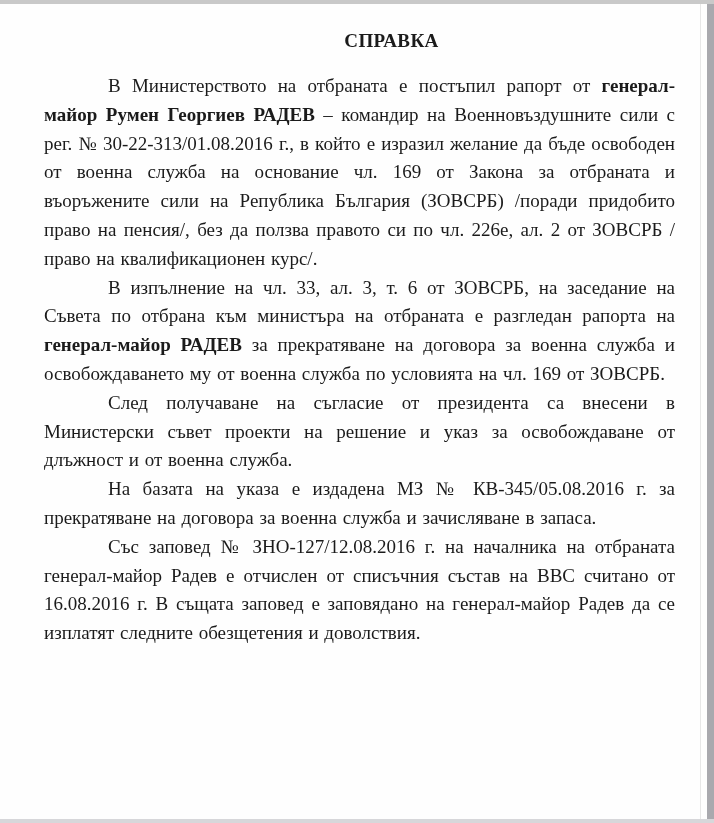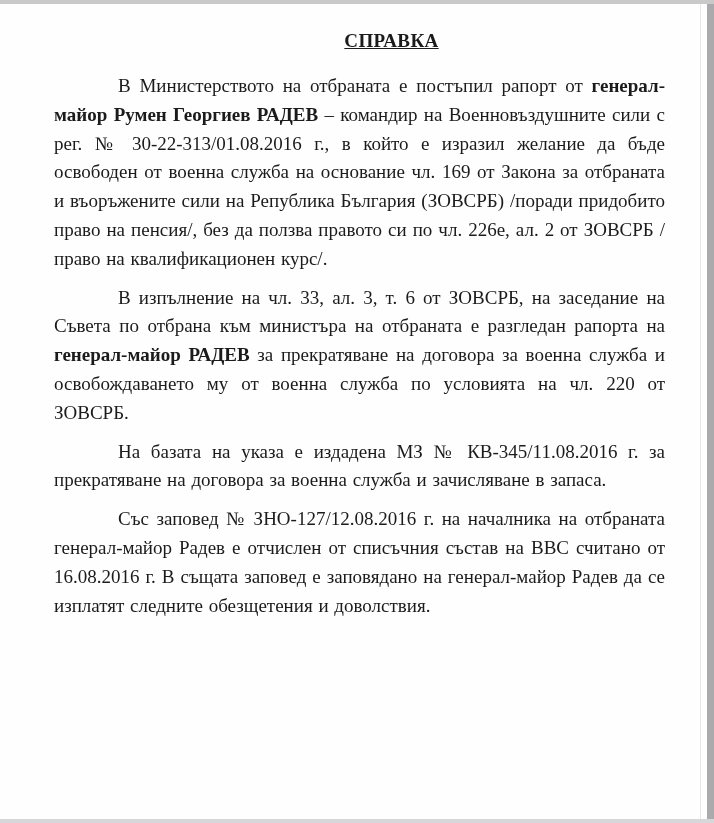--- a/index.html
+++ b/index.html
@@ -54,24 +54,23 @@
     color: var(--text, #1b1b1b);
     font-size: 19px;
   }
   .title {
     font-weight: bold;
     text-align: center;
     text-indent: 64px;   
     line-height: 29px;
     margin: 26px 0 17px 0;
     letter-spacing: 0.4px;
-    text-decoration: underline;
   }
   .para {
-    margin: 10px;
+    margin: 0;
     text-indent: 64px;
     text-align: justify;
     line-height: 28.8px;
     word-spacing: 1px;
   }
   .bold {
     font-weight: bold;
   }
 </style>
 </head>
@@ -80,18 +79,19 @@
 <div class="screen">
   <div class="edge-top"></div>
   <div class="inner-line"></div>
   <div class="scroll-strip"></div>
   <div class="edge-bottom"></div>
 
   <div class="content">
     <div class="title">СПРАВКА</div>
     <div id="paragraphs">
         <p class="para"><span class="">В Министерството на отбраната е постъпил рапорт от </span><span class="bold">генерал-майор Румен Георгиев РАДЕВ</span><span class=""> – командир на Военновъздушните сили с рег. № 30-22-313/01.08.2016 г., в който е изразил желание да бъде освободен от военна служба на основание чл. 169 от Закона за отбраната и въоръжените сили на Република България (ЗОВСРБ) /поради придобито право на пенсия/, без да ползва правото си по чл. 226е, ал. 2 от ЗОВСРБ /право на квалификационен курс/.</span></p>
-        <p class="para"><span class="">В изпълнение на чл. 33, ал. 3, т. 6 от ЗОВСРБ, на заседание на Съвета по отбрана към министъра на отбраната е разгледан рапорта на </span><span class="bold">генерал-майор РАДЕВ</span><span class=""> за прекратяване на договора за военна служба и освобождаването му от военна служба по условията на чл. 220 от ЗОВСРБ.</span></p>
-        <p class="para"><span class="">На базата на указа е издадена МЗ № КВ-345/11.08.2016 г. за прекратяване на договора за военна служба и зачисляване в запаса.</span></p>
+        <p class="para"><span class="">В изпълнение на чл. 33, ал. 3, т. 6 от ЗОВСРБ, на заседание на Съвета по отбрана към министъра на отбраната е разгледан рапорта на </span><span class="bold">генерал-майор РАДЕВ</span><span class=""> за прекратяване на договора за военна служба и освобождаването му от военна служба по условията на чл. 169 от ЗОВСРБ.</span></p>
+        <p class="para"><span class="">След получаване на съгласие от президента са внесени в Министерски съвет проекти на решение и указ за освобождаване от длъжност и от военна служба.</span></p>
+        <p class="para"><span class="">На базата на указа е издадена МЗ № КВ-345/05.08.2016 г. за прекратяване на договора за военна служба и зачисляване в запаса.</span></p>
         <p class="para"><span class="">Със заповед № ЗНО-127/12.08.2016 г. на началника на отбраната генерал-майор Радев е отчислен от списъчния състав на ВВС считано от 16.08.2016 г. В същата заповед е заповядано на генерал-майор Радев да се изплатят следните обезщетения и доволствия.</span></p>
       </div>
   </div>
 </div>
 
 </body></html>

